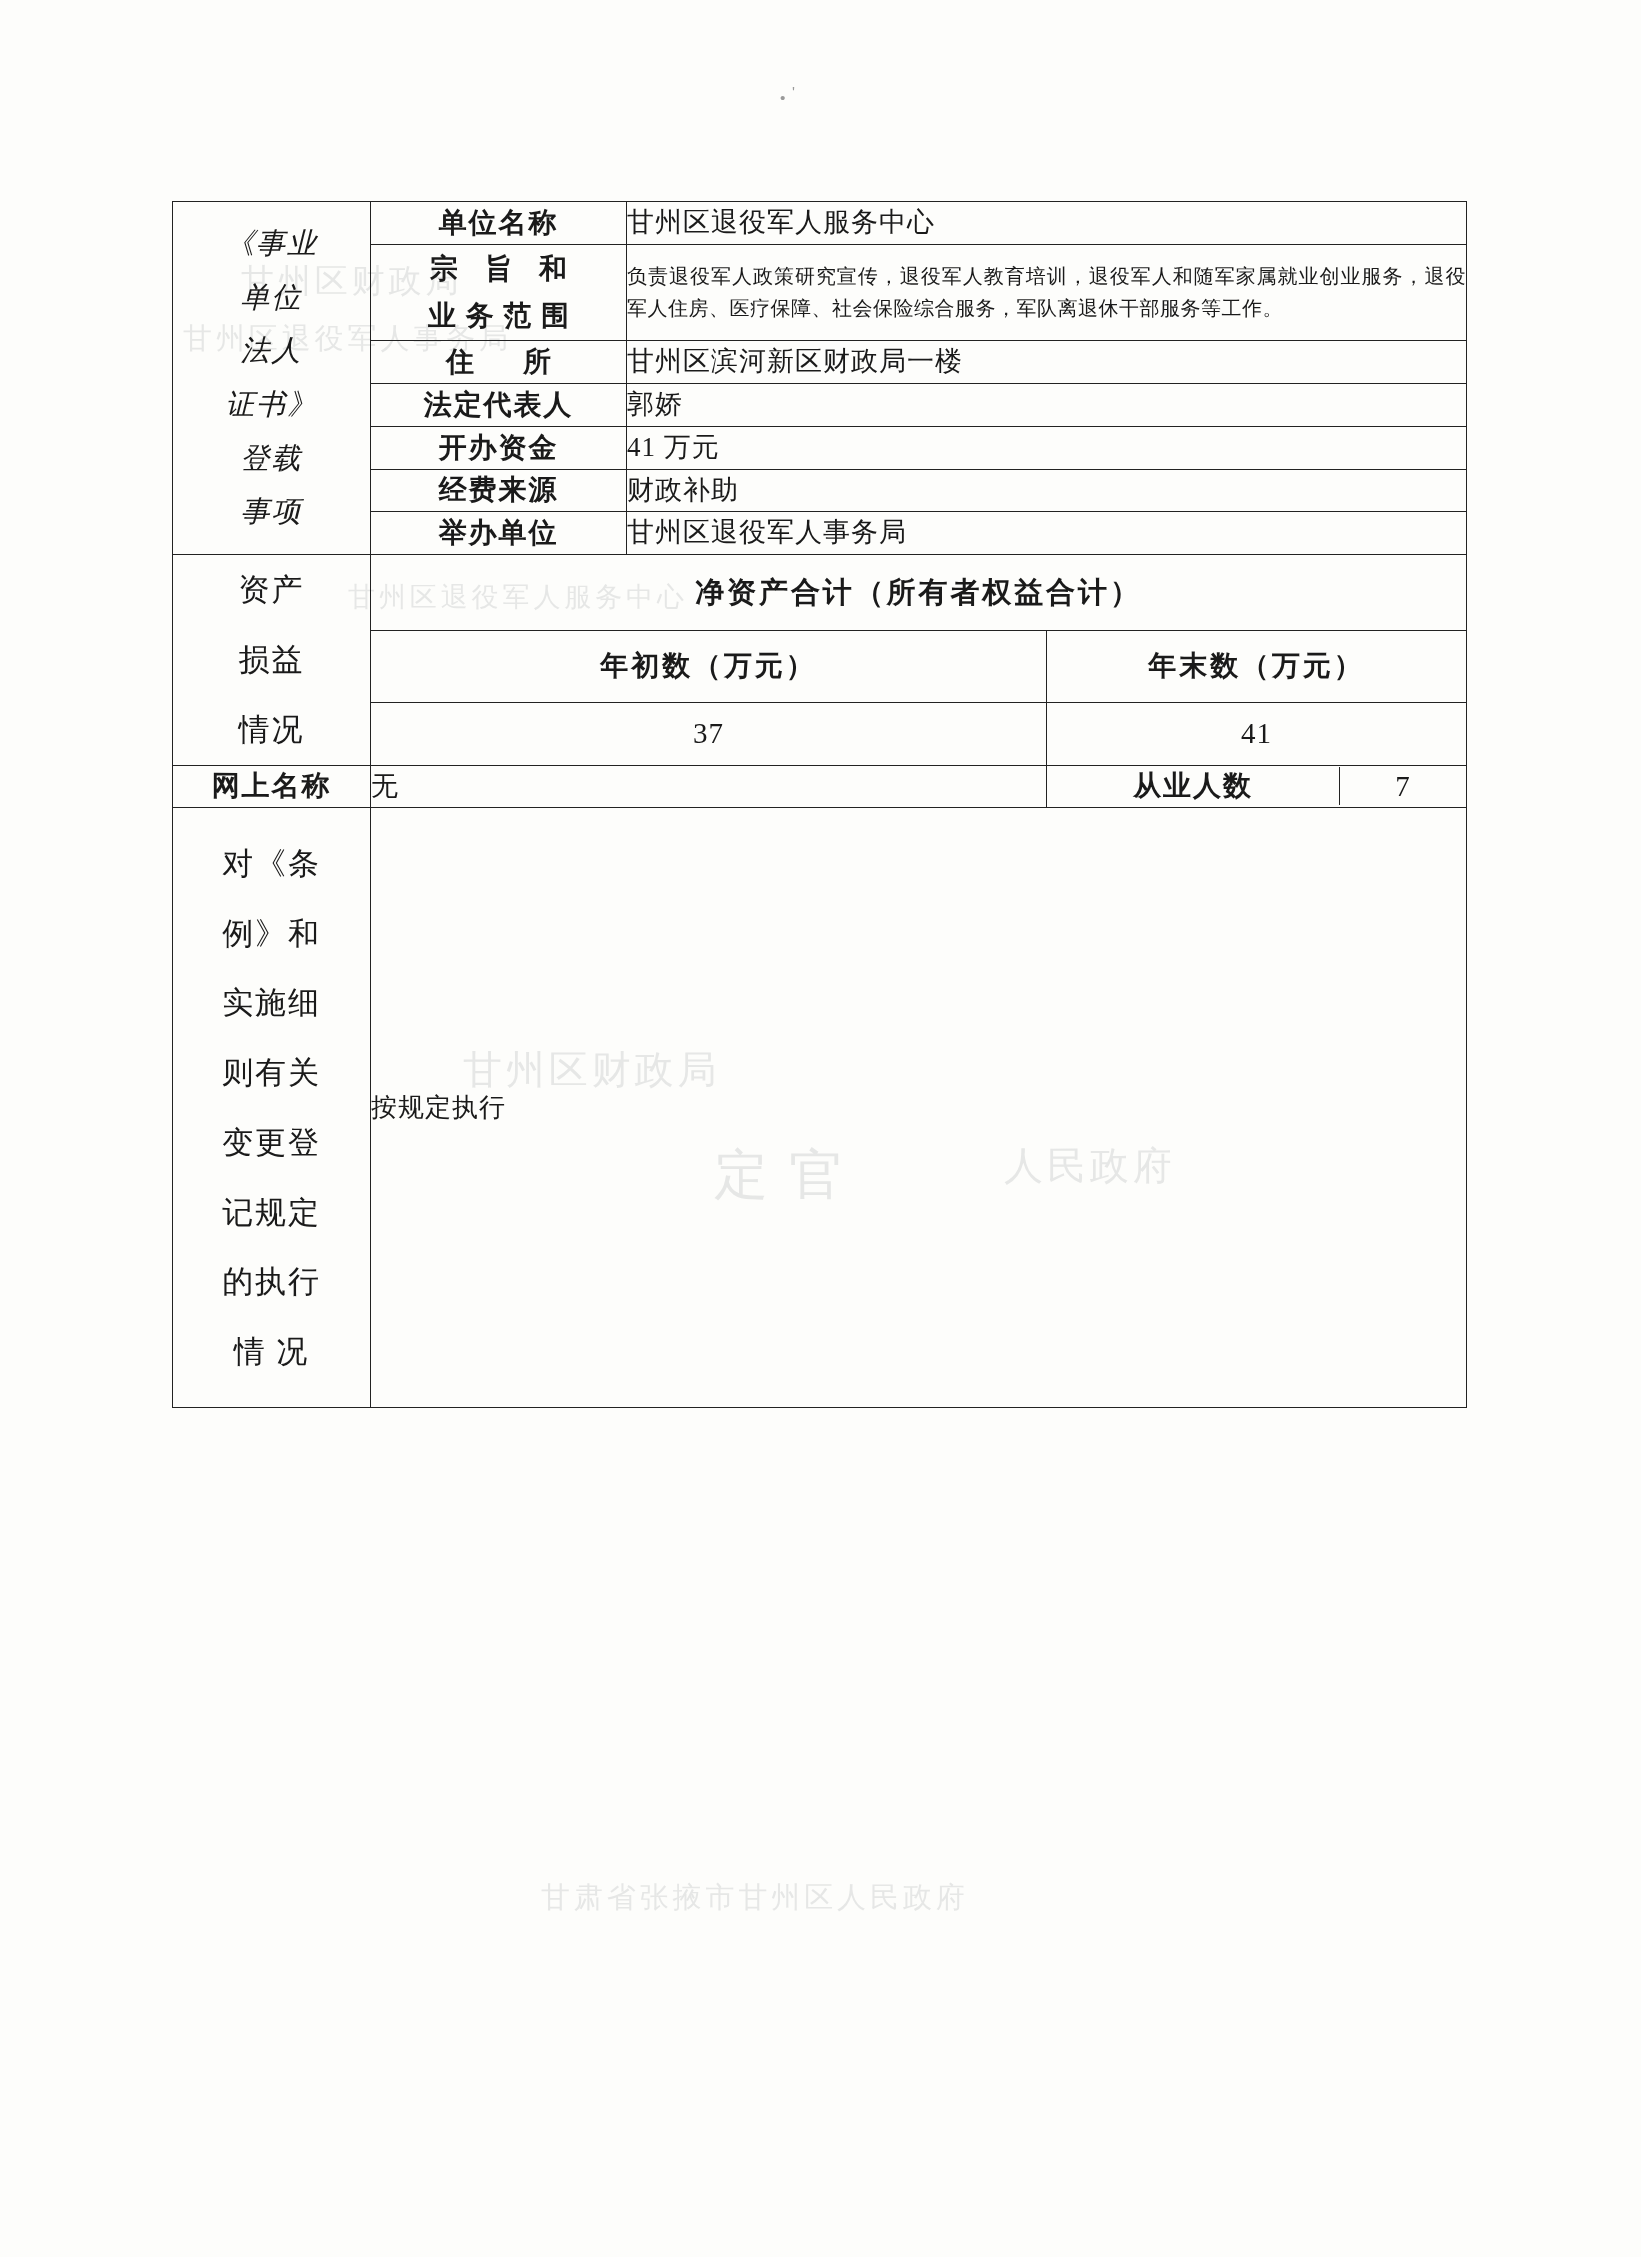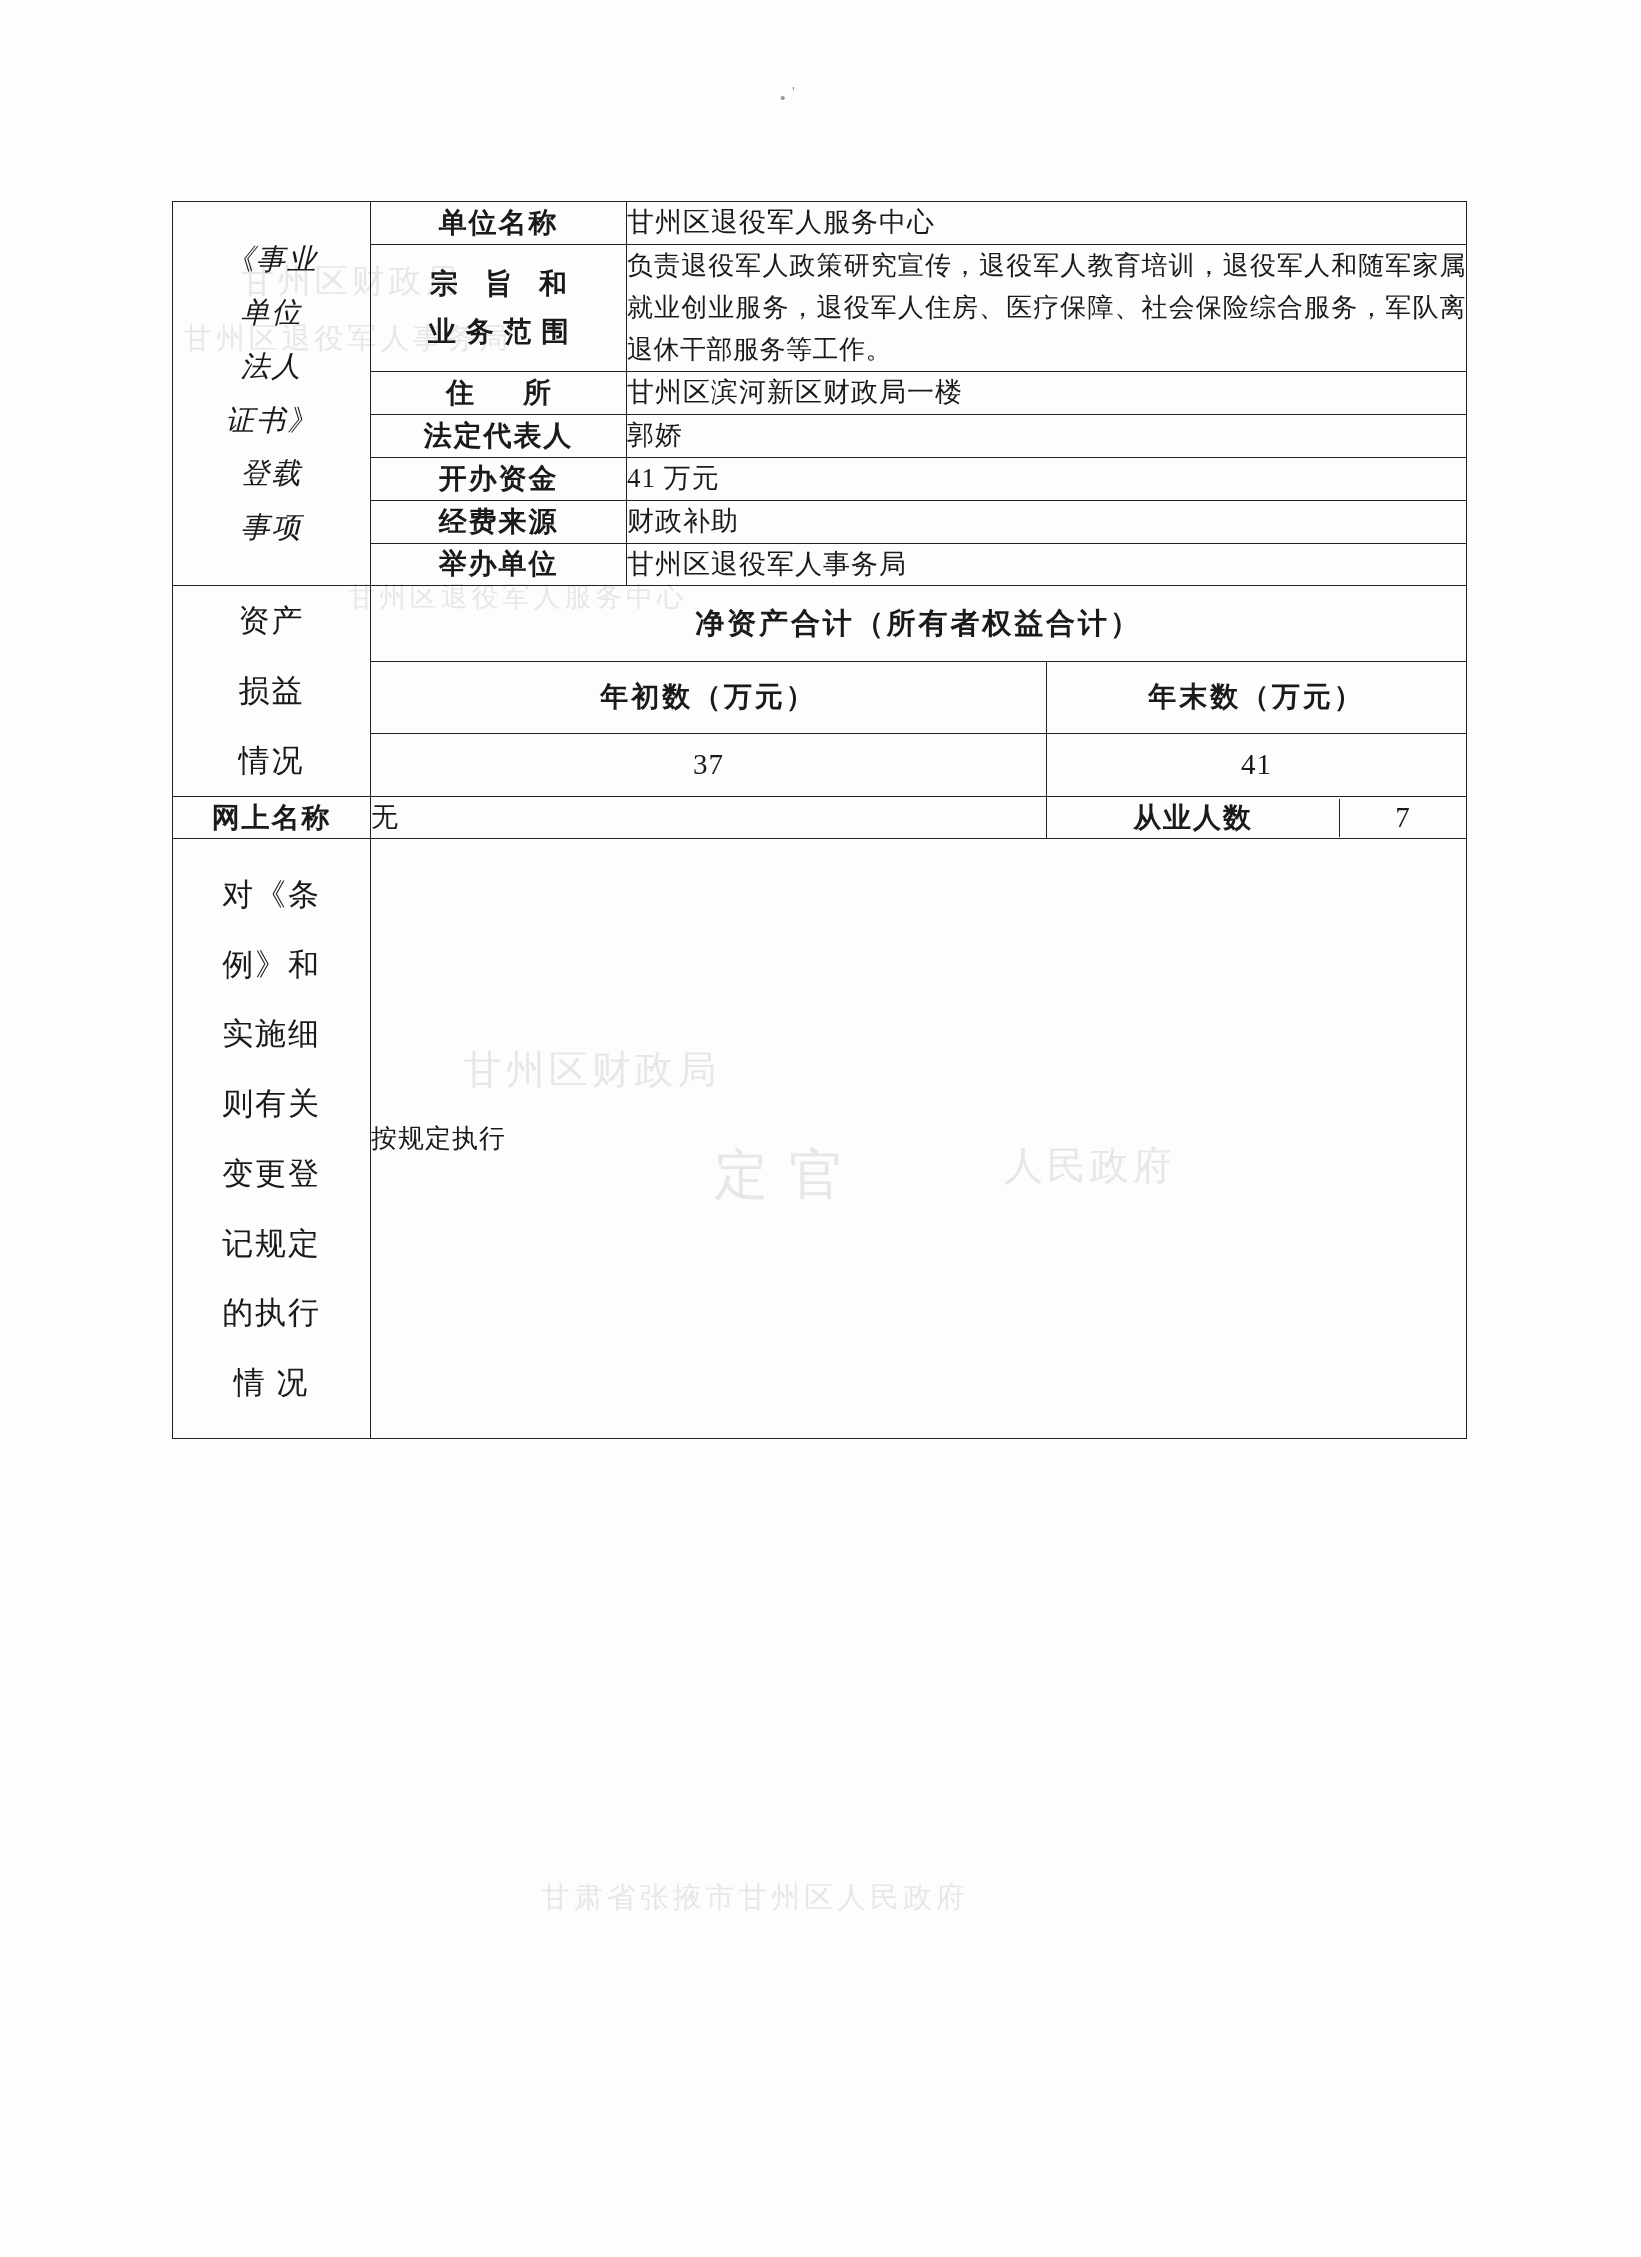--- a/index.html
+++ b/index.html
@@ -94,21 +94,21 @@
 
   .value {
     font-size: 27px;
     padding: 13.5px 17.4px;
     line-height: 1.55;
     letter-spacing: 1px;
     font-family: "Liberation Serif", "DejaVu Serif", serif;
   }
 
   .scope-text {
-    font-size: 26px;
+    font-size: 20px;
     line-height: 1.62;
     padding: 15.4px 19.3px 15.4px 15.4px;
     letter-spacing: 0.5px;
     text-align: justify;
   }
 
   .center-title {
     text-align: center;
     font-size: 29px;
     font-weight: 600;

